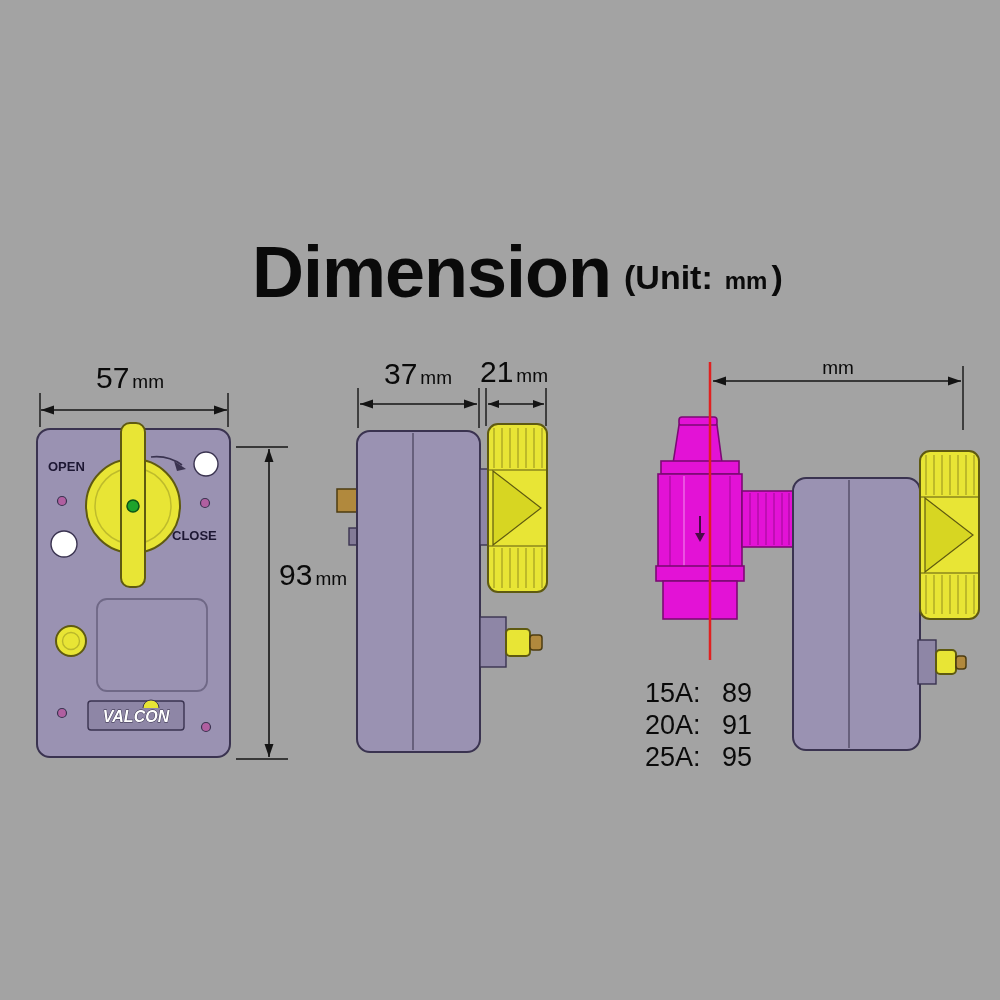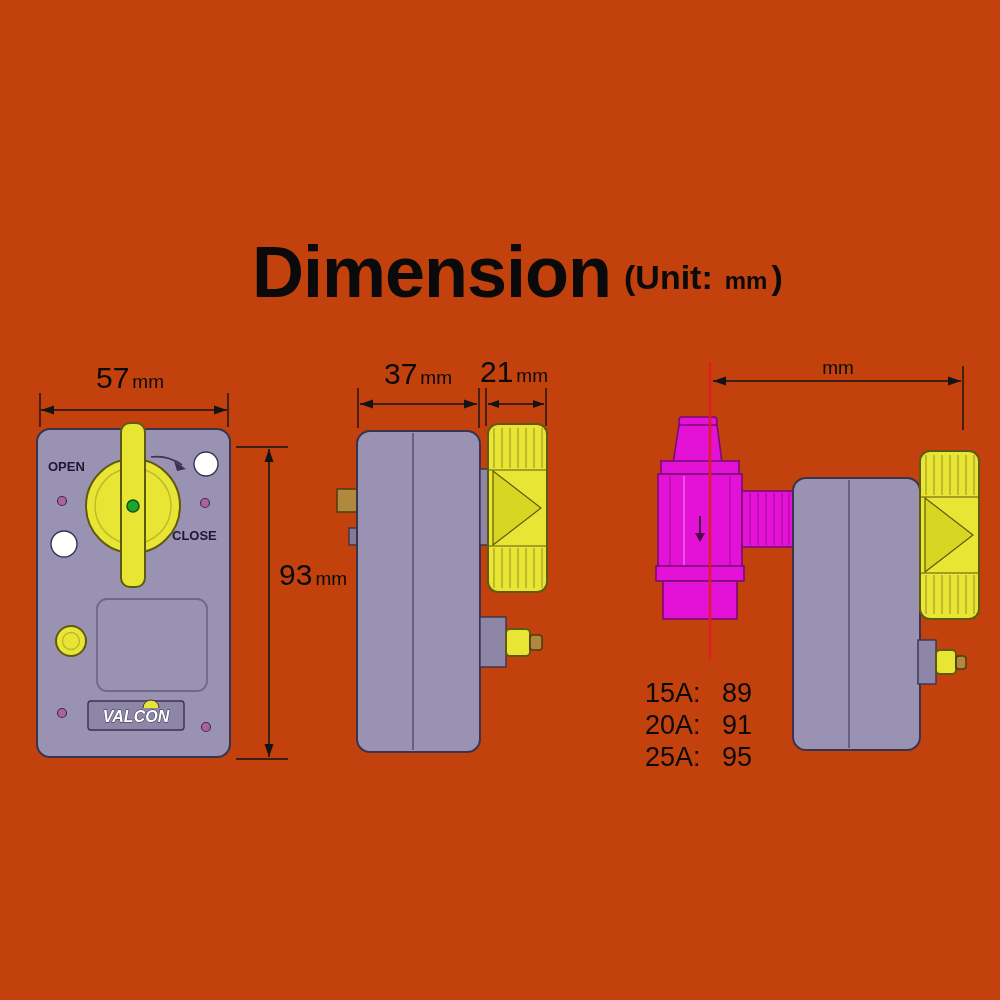--- a/index.html
+++ b/index.html
@@ -1,16 +1,16 @@
 <!DOCTYPE html>
 <html><head>
 <meta charset="utf-8">
 <style>
   html,body{margin:0;padding:0;background:#ffffff}
-  #stage{width:1000px;height:1000px;background:#c2410c;position:relative;overflow:hidden}
+  #stage{width:1000px;height:1000px;background:#a3a3a3;position:relative;overflow:hidden}
   svg{display:block}
   text{font-family:"Liberation Sans","DejaVu Sans",sans-serif;fill:#0a0a0a}
   .t-title{font-size:72px;font-weight:700;letter-spacing:-1px}
   .t-unit{font-size:34px;font-weight:700}
   .t-unit-mm{font-size:24px;font-weight:700}
   .t-dimnum{font-size:30px;font-weight:400}
   .t-dimunit{font-size:19px;font-weight:400}
   .t-small-bold{font-size:13px;font-weight:700;fill:#1d1733}
   .t-brand{font-size:16px;font-weight:700;font-style:italic;fill:#ffffff;paint-order:stroke;stroke:#2c2640;stroke-width:0.8px}
   .t-table{font-size:27px;font-weight:400}

